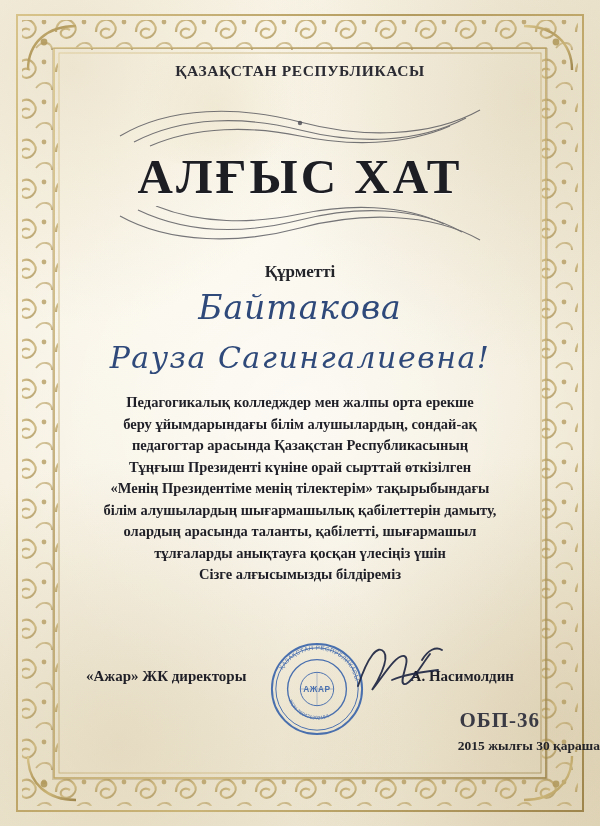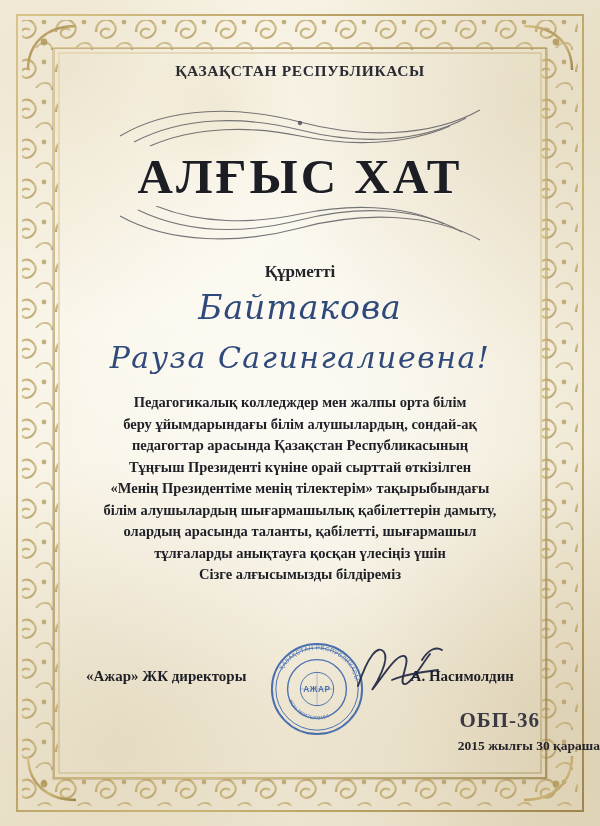--- a/index.html
+++ b/index.html
@@ -329,21 +329,21 @@
       </svg>
     </div>
 
     <div class="greeting">Құрметті</div>
 
     <div class="recipient-surname">Байтакова</div>
 
     <div class="recipient-given">Рауза Сагингалиевна!</div>
 
     <div class="body-text">
-      <p>Педагогикалық колледждер мен жалпы орта білім</p>
+      <p>Педагогикалық колледждер мен жалпы орта ерекше</p>
       <p>беру ұйымдарындағы білім алушылардың, сондай-ақ</p>
       <p>педагогтар арасында Қазақстан Республикасының</p>
       <p>Тұңғыш Президенті күніне орай сырттай өткізілген</p>
       <p>«Менің Президентіме менің тілектерім» тақырыбындағы</p>
       <p>білім алушылардың шығармашылық қабілеттерін дамыту,</p>
       <p>олардың арасында таланты, қабілетті, шығармашыл</p>
       <p>тұлғаларды анықтауға қосқан үлесіңіз үшін</p>
       <p>Сізге алғысымызды білдіреміз</p>
     </div>
 

